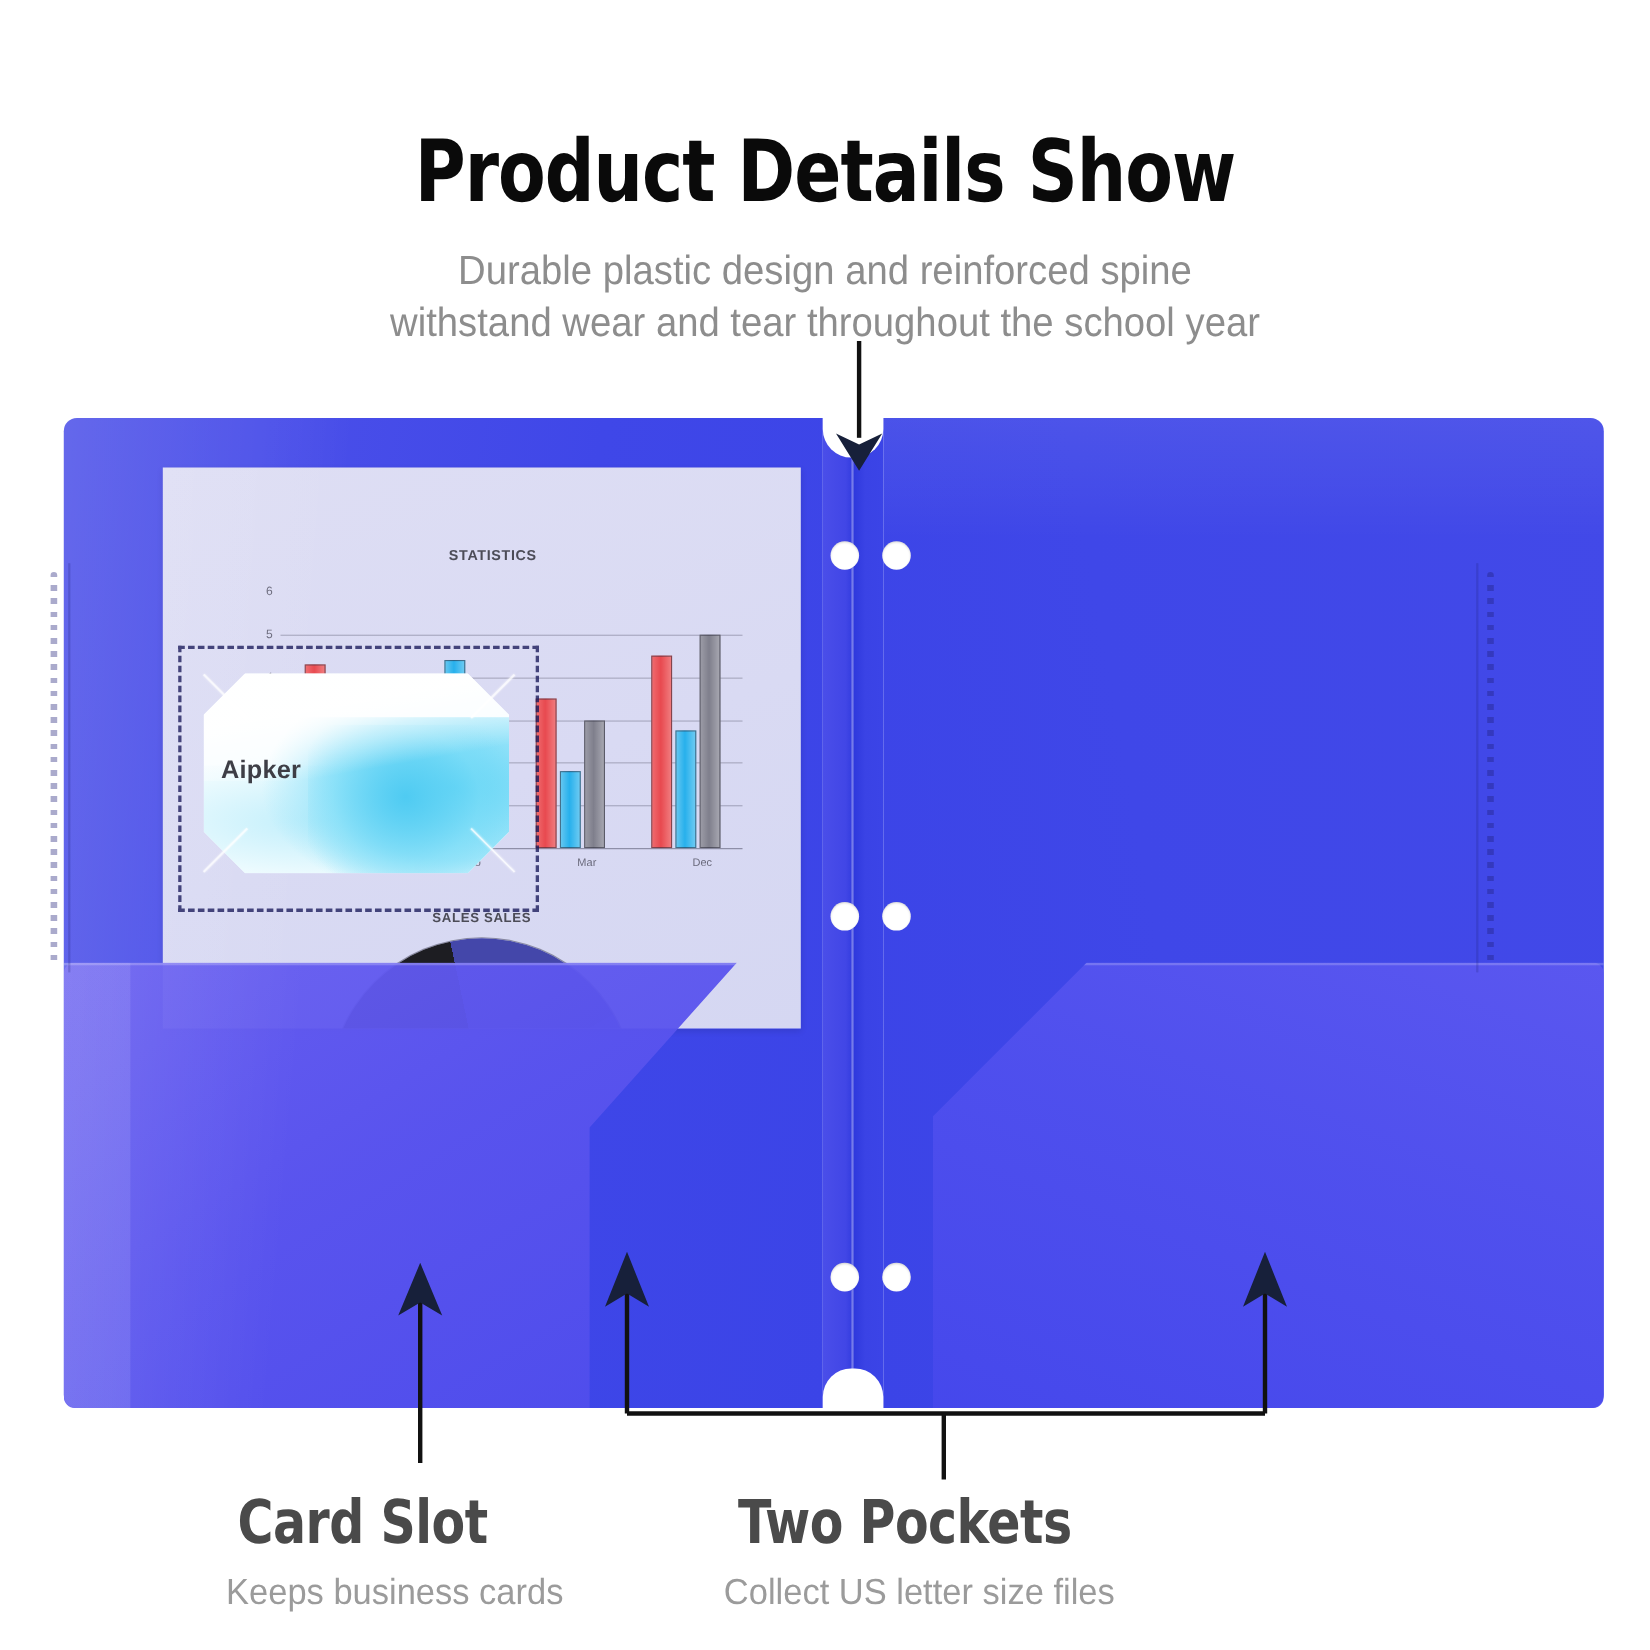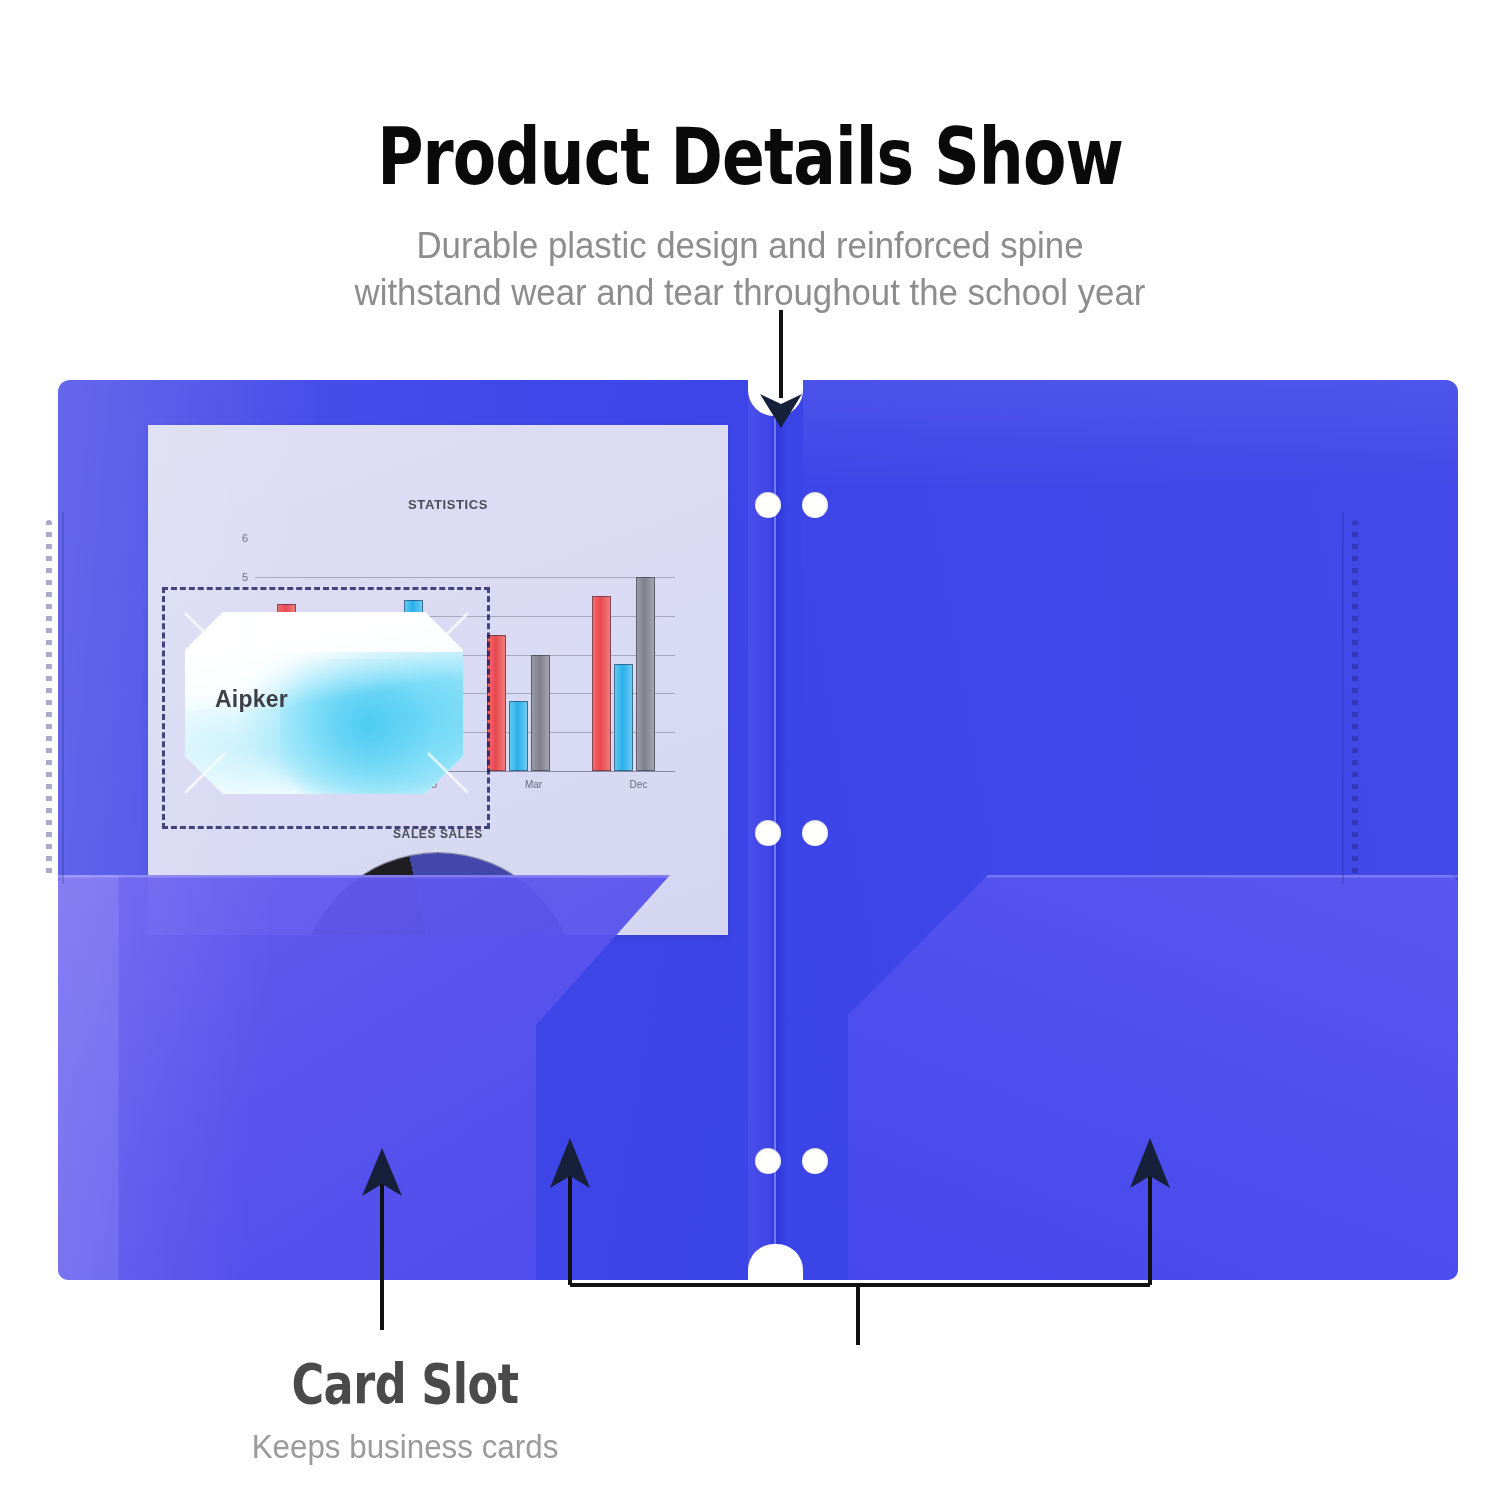--- a/index.html
+++ b/index.html
@@ -17,21 +17,21 @@
     font-family:"DejaVu Sans Condensed","Liberation Sans",sans-serif;
     transform:scaleX(.9);
   }
   .hdr-sub{
     position:absolute;left:50%;top:222px;transform:translateX(-50%) scaleX(.94);
     width:1120px;text-align:center;color:#8d8d8d;
     font-size:37px;line-height:1.28;font-weight:400;
   }
 
   
-  .cap{position:absolute;text-align:center;}
+  .cap{position:absolute;}
   .cap .cap-t{
     font-size:55px;font-weight:700;color:#4a4a4a;letter-spacing:-.5px;
     transform:scaleX(.9);font-family:"DejaVu Sans Condensed","Liberation Sans",sans-serif;
   }
   .cap .cap-s{font-size:33px;color:#9b9b9b;margin-top:12px;transform:scaleX(.95);}
   #cap-card{left:195px;top:1352px;width:420px;}
   #cap-pock{left:645px;top:1352px;width:520px;}
 
   
   #folder{position:absolute;left:58px;top:380px;width:1400px;height:760px;}
@@ -164,21 +164,21 @@
   }
   #card .wave3{
     position:absolute;left:34%;top:26%;width:80%;height:90%;
     background:radial-gradient(ellipse 60% 75% at 40% 40%, #4fcbf2 0%, rgba(120,220,247,.5) 50%, rgba(255,255,255,0) 76%);
   }
   #card .gloss{
     position:absolute;left:-6%;top:-6%;width:112%;height:60%;
     background:linear-gradient(170deg,rgba(255,255,255,.95) 40%,rgba(255,255,255,0) 78%);
   }
   #card-name{
-    position:absolute;left:30px;top:74px;font-size:23px;font-weight:700;color:#3e3e46;
+    position:absolute;left:16px;top:74px;font-size:23px;font-weight:700;color:#3e3e46;
     letter-spacing:.2px;
   }
   .corner-cut{position:absolute;width:56px;height:2px;background:rgba(255,255,255,.8);
     box-shadow:0 0 2px rgba(255,255,255,.7);}
   #cc1{left:177px;top:632px;transform:rotate(45deg);}
   #cc2{left:420px;top:632px;transform:rotate(-45deg);}
   #cc3{left:177px;top:772px;transform:rotate(-45deg);}
   #cc4{left:420px;top:772px;transform:rotate(45deg);}
 
   
@@ -296,14 +296,18 @@
     <polygon points="781,428 760,394 781,404 802,394" fill="#17203a"></polygon>
     <polygon points="382,1148 362,1196 382,1184 402,1196" fill="#17203a"></polygon>
     <polygon points="570,1138 550,1188 570,1176 590,1188" fill="#17203a"></polygon>
     <polygon points="1150,1138 1130,1188 1150,1176 1170,1188" fill="#17203a"></polygon>
   </svg>
 
   <div class="cap" id="cap-card">
     <div class="cap-t">Card Slot</div>
     <div class="cap-s">Keeps business cards</div>
   </div>
+  <div class="cap" id="cap-pock">
+    <div class="cap-t">Two Pockets</div>
+    <div class="cap-s">Collect US letter size files</div>
+  </div>
 
 </div>
 
 </body></html>

